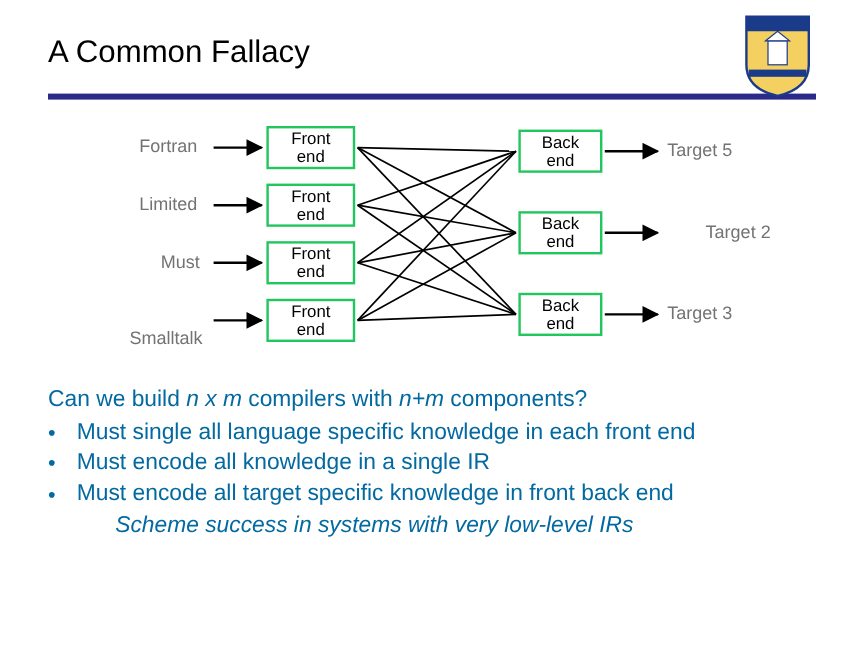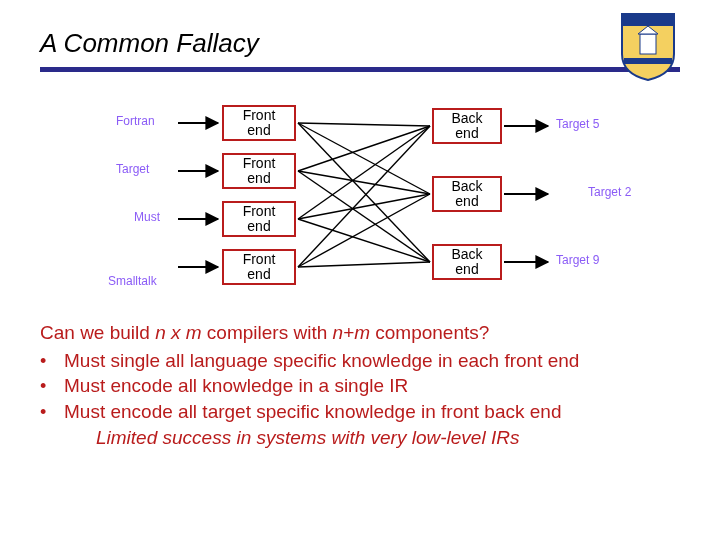--- a/index.html
+++ b/index.html
@@ -14,22 +14,21 @@
   .title-area {
     position: absolute;
     top: 28px;
     left: 40px;
     right: 40px;
   }
   .title {
     font-size: 26px;
     color: #000;
     font-weight: normal;
-    padding-bottom: 8px;
-    font-style: italic;
+    padding-bottom: 19px;
   }
   .underline {
     height: 5px;
     background: #2a2a8a;
     width: 100%;
   }
   .logo {
     position: absolute;
     top: 8px;
     right: 42px;
@@ -40,44 +39,44 @@
 
   .diagram {
     position: absolute;
     top: 90px;
     left: 0;
     width: 720px;
     height: 210px;
   }
   .lang-label, .target-label {
     position: absolute;
-    font-size: 12px;
-    color: #8b5cf6;
+    font-size: 15px;
+    color: #737373;
     white-space: nowrap;
   }
   .box {
     position: absolute;
-    border: 2px solid #b91c1c;
+    border: 2px solid #22c55e;
     background: #fff;
     font-size: 14px;
     text-align: center;
     display: flex;
     align-items: center;
     justify-content: center;
     line-height: 1.1;
     padding: 14px 4px;
   }
 
   .body-text {
     position: absolute;
     top: 320px;
     left: 40px;
     right: 40px;
     font-size: 19px;
-    color: #b91c1c;
+    color: #0369a1;
     line-height: 1.35;
   }
   .body-text .q { margin-bottom: 2px; }
   .bullet-row { display: flex; }
   .bullet-dot {
     width: 24px;
     flex: 0 0 24px;
     text-align: left;
     font-size: 18px;
     line-height: 1.35;
@@ -130,48 +129,48 @@
     <line x1="298" y1="177" x2="430" y2="36" stroke="#000" stroke-width="1.4"></line>
     <line x1="298" y1="177" x2="430" y2="104" stroke="#000" stroke-width="1.4"></line>
     <line x1="298" y1="177" x2="430" y2="172" stroke="#000" stroke-width="1.4"></line>
 
     <line x1="504" y1="36" x2="548" y2="36" stroke="#000" stroke-width="2" marker-end="url(#ah)"></line>
     <line x1="504" y1="104" x2="548" y2="104" stroke="#000" stroke-width="2" marker-end="url(#ah)"></line>
     <line x1="504" y1="172" x2="548" y2="172" stroke="#000" stroke-width="2" marker-end="url(#ah)"></line>
   </svg>
 
   <div class="lang-label" style="left:116px;top:24px">Fortran</div>
-  <div class="lang-label" style="left:116px;top:72px">Target</div>
+  <div class="lang-label" style="left:116px;top:72px">Limited</div>
   <div class="lang-label" style="left:134px;top:120px">Must</div>
   <div class="lang-label" style="left:108px;top:184px">Smalltalk</div>
 
   <div class="box" style="left:222px;top:15px;width:74px;height:36px">Front<br>end</div>
   <div class="box" style="left:222px;top:63px;width:74px;height:36px">Front<br>end</div>
   <div class="box" style="left:222px;top:111px;width:74px;height:36px">Front<br>end</div>
   <div class="box" style="left:222px;top:159px;width:74px;height:36px">Front<br>end</div>
 
   <div class="box" style="left:432px;top:18px;width:70px;height:36px">Back<br>end</div>
   <div class="box" style="left:432px;top:86px;width:70px;height:36px">Back<br>end</div>
   <div class="box" style="left:432px;top:154px;width:70px;height:36px">Back<br>end</div>
 
   <div class="target-label" style="left:556px;top:27px">Target 5</div>
   <div class="target-label" style="left:588px;top:95px">Target 2</div>
-  <div class="target-label" style="left:556px;top:163px">Target 9</div>
+  <div class="target-label" style="left:556px;top:163px">Target 3</div>
 </div>
 
 <div class="body-text">
   <div class="q">
     <span>Can we build </span><span class="italic">n x m</span><span> compilers with </span><span class="italic">n+m</span><span> components?</span>
   </div>
   <div class="bullet-row">
     <div class="bullet-dot">•</div>
     <div class="bullet-text">Must single all language specific knowledge in each front end</div>
   </div>
   <div class="bullet-row">
     <div class="bullet-dot">•</div>
     <div class="bullet-text">Must encode all knowledge in a single IR</div>
   </div>
   <div class="bullet-row">
     <div class="bullet-dot">•</div>
     <div class="bullet-text">Must encode all target specific knowledge in front back end</div>
   </div>
-  <div class="italic indent">Limited success in systems with very low-level IRs</div>
+  <div class="italic indent">Scheme success in systems with very low-level IRs</div>
 </div>
 
 </body></html>

